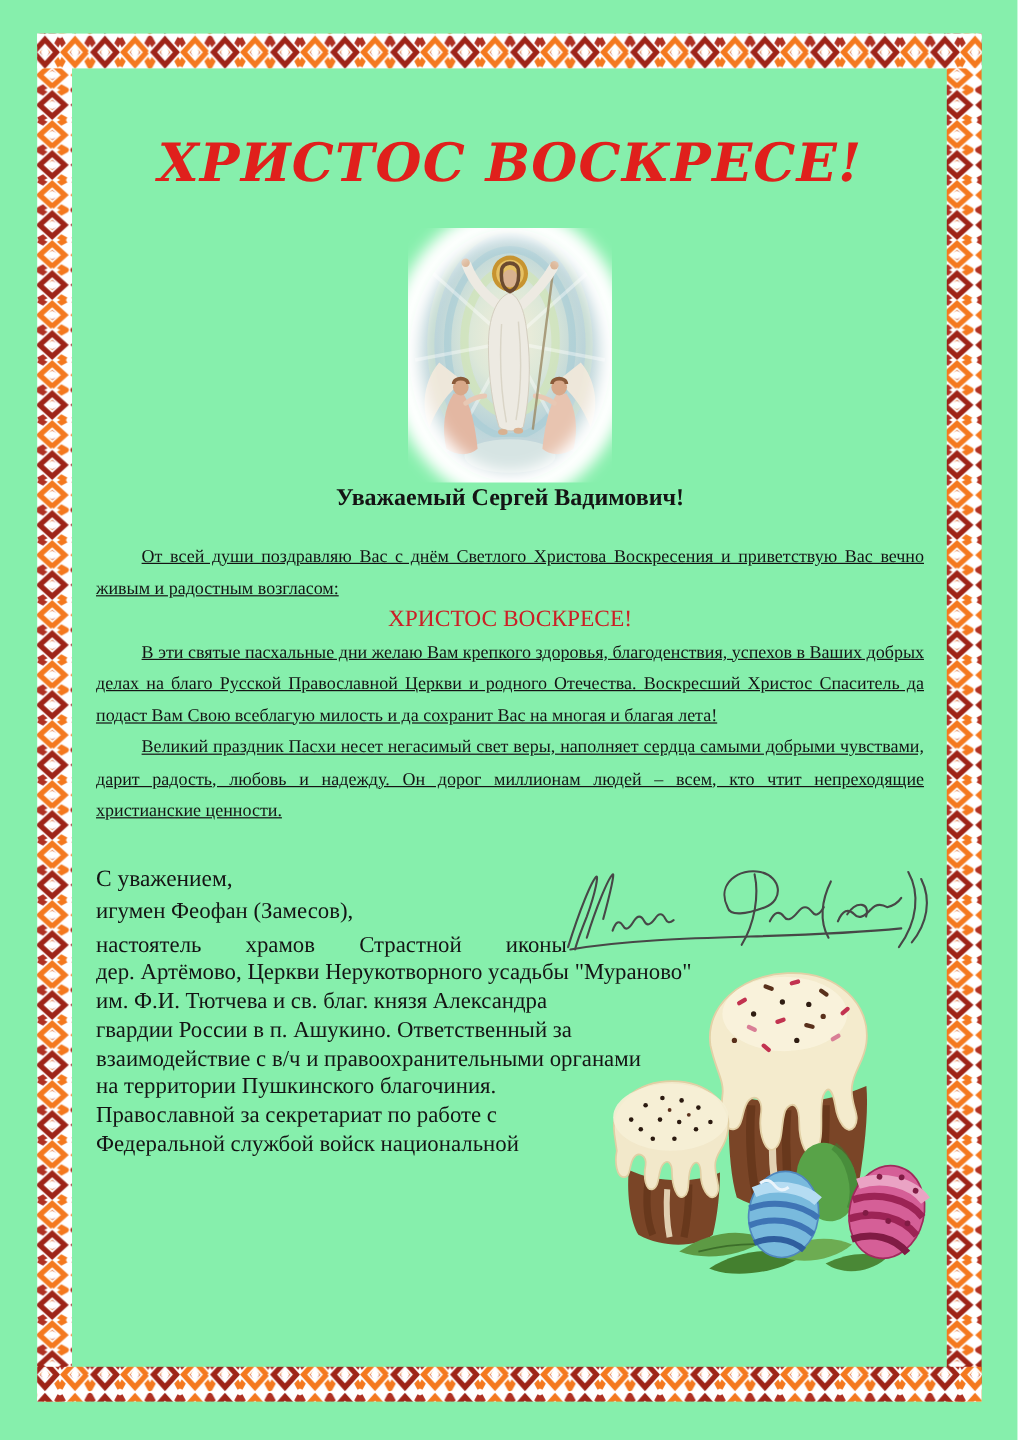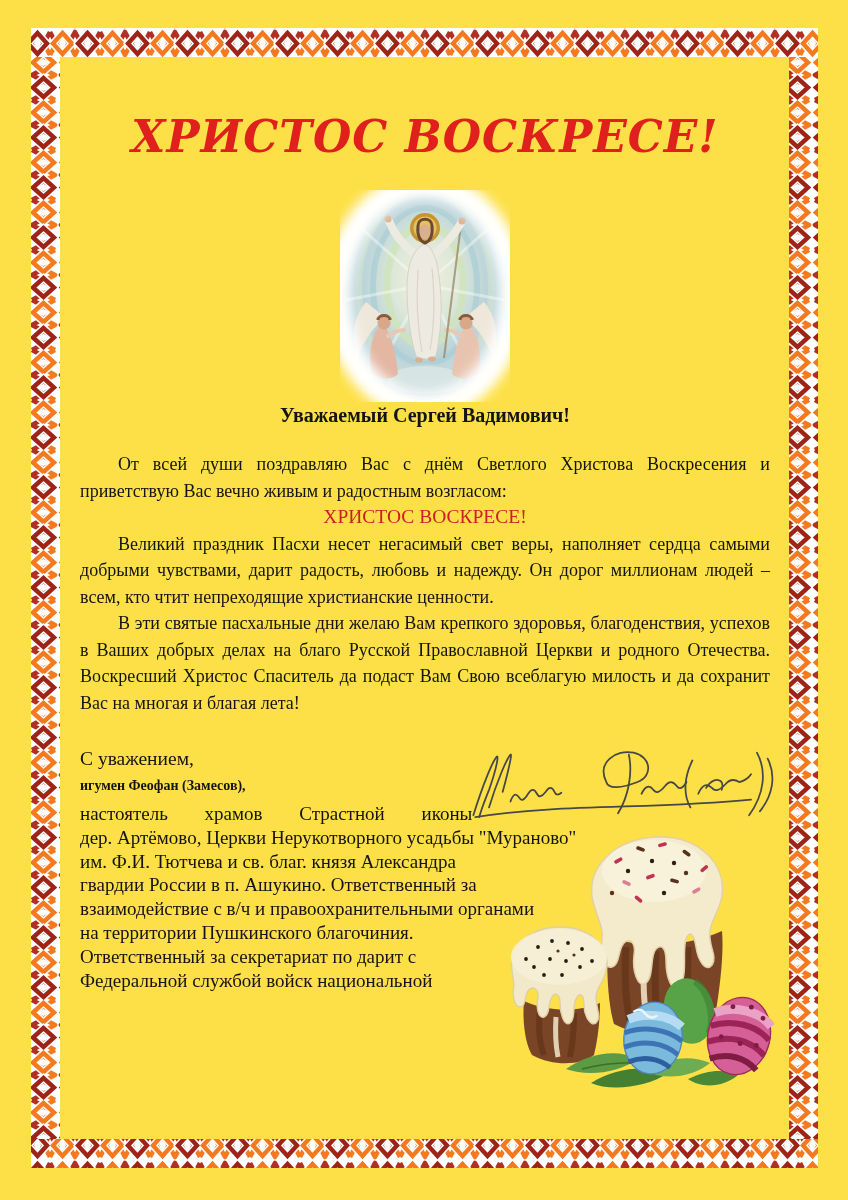--- a/index.html
+++ b/index.html
@@ -1,46 +1,46 @@
 <!DOCTYPE html>
 <html><head>
 <meta charset="utf-8">
 <style>
   html,body { margin:0; padding:0; background:#ffffff; }
   .page {
-    position:relative; width:848px; height:1200px; background:#fde047;
+    position:relative; width:848px; height:1200px; background:#86efac;
     overflow:hidden; font-family:"Liberation Serif","DejaVu Serif",serif; color:#141414;
   }
   .border-svg { position:absolute; left:0; top:0; width:848px; height:1200px; }
   .content { position:absolute; left:80px; top:60px; width:690px; }
 
   .letter-title {
     margin-top:50px; text-align:center;
     font-family:"DejaVu Serif","Liberation Serif",serif;
     font-style:italic; font-weight:700;
     font-size:44px; line-height:54px; letter-spacing:1px;
     color:#e0201c;
   }
   .christ-wrap { width:170px; height:212px; margin:26px auto 0 auto; }
   .salutation {
     text-align:center; font-weight:bold;
     font-size:20px; line-height:27px;
   }
   .par {
-    margin:0; margin-top:22px; font-size:18px; line-height:26.5px;
-    text-align:justify; text-indent:38px;
+    margin:0; margin-top:22px; font-size:15px; line-height:26.5px;
+    text-align:justify; text-indent:38px;text-decoration:underline;
   }
   .par.tight { margin-top:0; }
   .exclaim {
     margin:0; text-align:center; color:#cb2026;
     font-size:19.5px; line-height:26.5px;
   }
   .sign-block { position:relative; margin-top:24px; }
   .closing { font-size:19.5px; line-height:27px;margin-top:29px; }
-  .signer-name { font-size:14px; line-height:27px; font-weight:bold; }
+  .signer-name { font-size:19px; line-height:27px; font-weight:normal; }
   .signer-lines { margin-top:3px; font-size:19px; line-height:23.8px; }
   .sline { white-space:nowrap; }
   .sline.wide { word-spacing:32px; }
   .signature-svg { position:absolute; top:-6px; right:-16px; width:330px; height:88px; }
   .cakes-svg { position:absolute; top:74px; right:-34px; width:308px; height:284px; }
 </style>
 </head>
 <body>
 
 <div class="page">
@@ -137,34 +137,34 @@
           <ellipse cx="92" cy="169" rx="4" ry="2.5" fill="#d9b190"></ellipse>
         </g>
         <ellipse cx="85" cy="106" rx="88" ry="110" fill="none" stroke="#ffffff" stroke-width="26" filter="url(#soften)"></ellipse>
       </svg>
     </div>
 
     <div class="salutation">Уважаемый Сергей Вадимович!</div>
 
     <p class="par">От всей души поздравляю Вас с днём Светлого Христова Воскресения и приветствую Вас вечно живым и радостным возгласом:</p>
     <p class="exclaim">ХРИСТОС ВОСКРЕСЕ!</p>
+    <p class="par tight">В эти святые пасхальные дни желаю Вам крепкого здоровья, благоденствия, успехов в Ваших добрых делах на благо Русской Православной Церкви и родного Отечества. Воскресший Христос Спаситель да подаст Вам Свою всеблагую милость и да сохранит Вас на многая и благая лета!</p>
     <p class="par tight">Великий праздник Пасхи несет негасимый свет веры, наполняет сердца самыми добрыми чувствами, дарит радость, любовь и надежду. Он дорог миллионам людей – всем, кто чтит непреходящие христианские ценности.</p>
-    <p class="par tight">В эти святые пасхальные дни желаю Вам крепкого здоровья, благоденствия, успехов в Ваших добрых делах на благо Русской Православной Церкви и родного Отечества. Воскресший Христос Спаситель да подаст Вам Свою всеблагую милость и да сохранит Вас на многая и благая лета!</p>
 
     <div class="sign-block">
       <div class="closing">С уважением,</div>
       <div class="signer-name">игумен Феофан (Замесов),</div>
       <div class="signer-lines">
         <div class="sline wide">настоятель    храмов    Страстной    иконы</div>
         <div class="sline">дер. Артёмово, Церкви Нерукотворного усадьбы "Мураново"</div>
         <div class="sline">им. Ф.И. Тютчева и св. благ. князя Александра</div>
         <div class="sline">гвардии России в п. Ашукино. Ответственный за</div>
         <div class="sline">взаимодействие с в/ч и правоохранительными органами</div>
         <div class="sline">на территории Пушкинского благочиния.</div>
-        <div class="sline">Ответственный за секретариат по дарит с</div>
+        <div class="sline">Православной за секретариат по работе с</div>
         <div class="sline">Федеральной службой войск национальной</div>
       </div>
 
       <svg class="signature-svg" viewBox="0 0 330 90" xmlns="http://www.w3.org/2000/svg" aria-hidden="true">
         <g fill="none" stroke="#474747" stroke-width="1.8" stroke-linecap="round">
           <path d="M14,78 C24,46 34,22 38,18 C40,16 38,30 30,52 C26,62 22,72 20,80"></path>
           <path d="M30,70 C38,44 48,20 52,16 C54,14 50,32 44,54"></path>
           <path d="M52,64 q4,-12 9,-4 q3,6 9,-4 q5,-8 9,0 q3,6 9,-2 q5,-8 9,0 q2,5 7,1"></path>
           <path d="M150,44 C140,24 160,10 178,14 C196,18 198,38 182,44 C166,50 152,52 150,44 Z"></path>
           <path d="M173,16 C177,34 173,58 162,76"></path>

